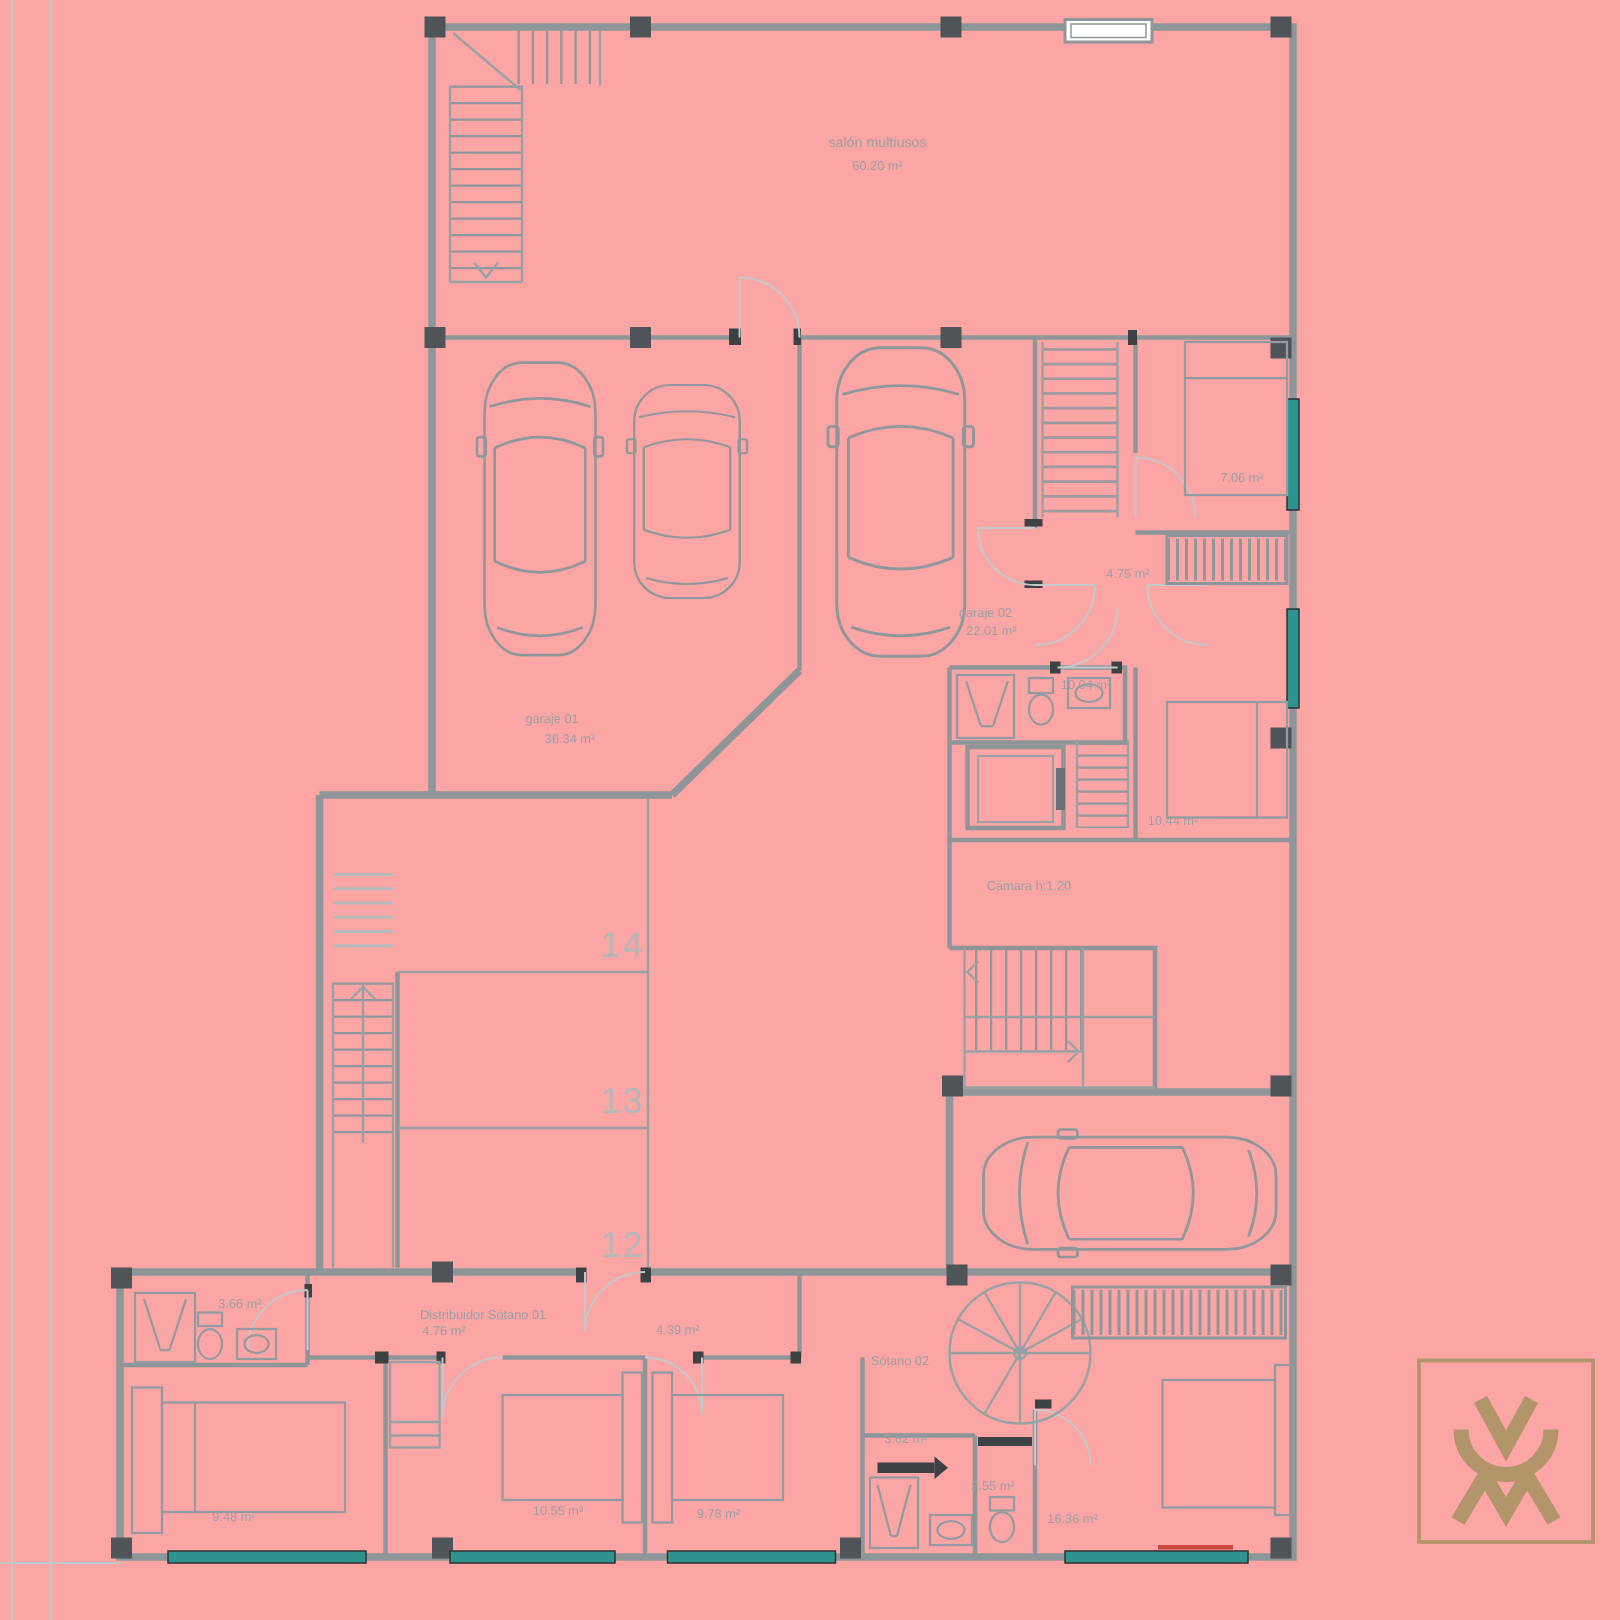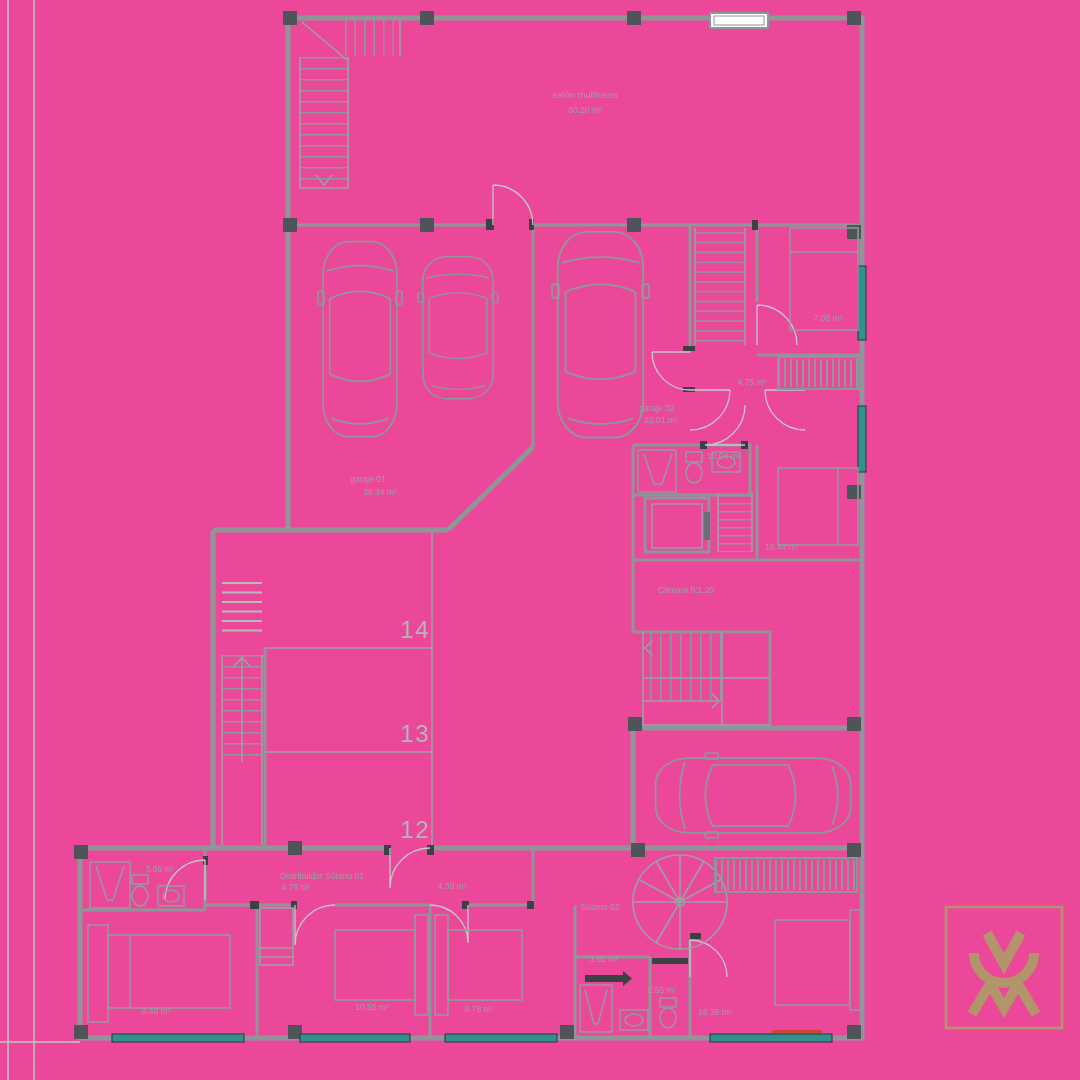--- a/index.html
+++ b/index.html
@@ -1,16 +1,16 @@
 <!DOCTYPE html>
 <html><head>
 <meta charset="utf-8">
 <style>
   html,body{margin:0;padding:0;background:#ffffff;}
-  .page{width:1080px;height:1080px;position:relative;background:#ec4899;overflow:hidden;}
+  .page{width:1080px;height:1080px;position:relative;background:#fca5a5;overflow:hidden;}
   svg{display:block;}
   text{font-family:"Liberation Sans", sans-serif;}
   .lbl{font-size:8.5px;fill:#9aa0a4;}
   .lbl-big{font-size:9.5px;fill:#9aa0a4;}
   .pnum{font-size:24px;fill:#b2b7ba;letter-spacing:1.5px;}
   .wall-ext{stroke:#8e969a;stroke-width:5;fill:none;}
   .wall-int{stroke:#8e969a;stroke-width:3;fill:none;}
   .wall-thin{stroke:#9aa1a5;stroke-width:1.6;fill:none;}
   .furn{stroke:#949ba0;stroke-width:1.5;fill:none;}
   .door{stroke:#c3c8cb;stroke-width:1.3;fill:none;}

